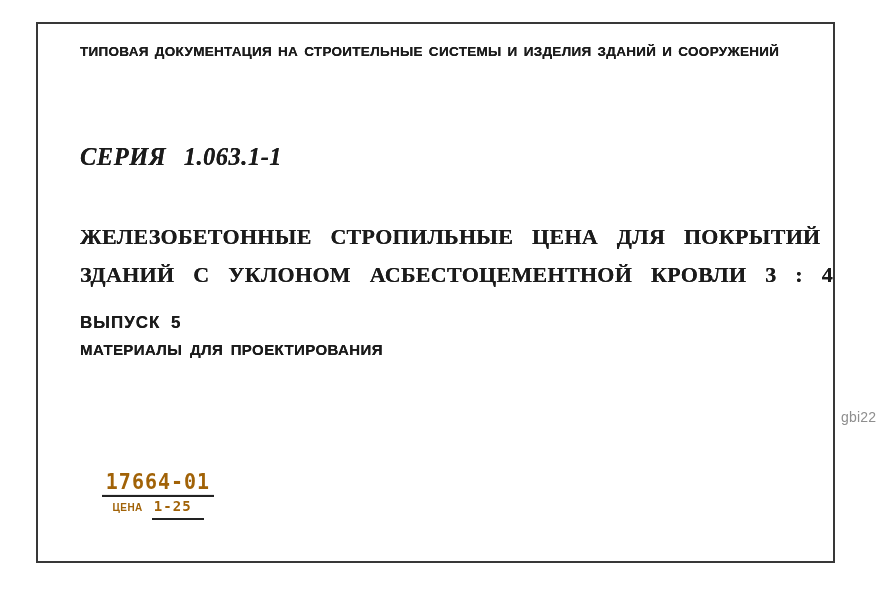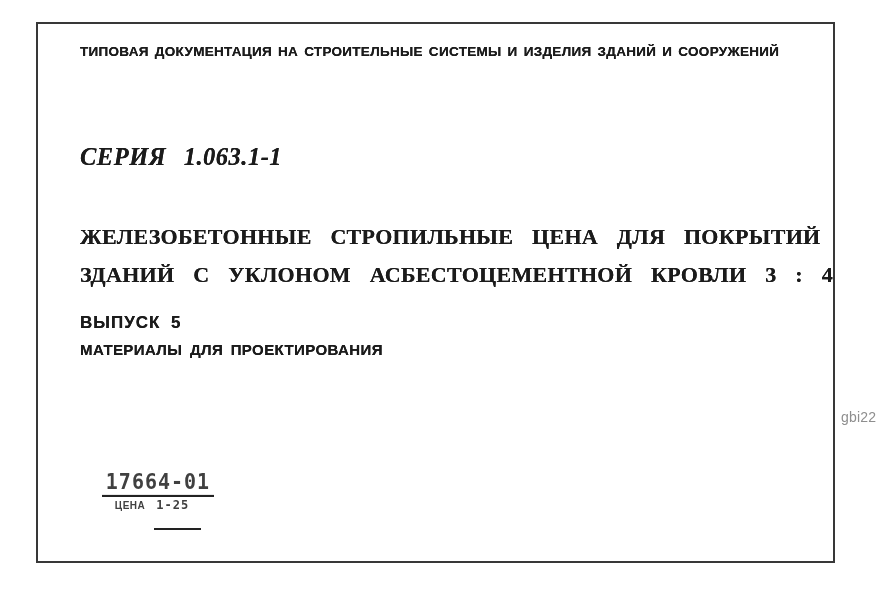--- a/index.html
+++ b/index.html
@@ -76,21 +76,21 @@
     letter-spacing: 0.4px;
     word-spacing: 3px;
     text-shadow: 0 0 0.3px currentColor;
   }
   .stamp {
     position: absolute;
     left: 102px;
     top: 470px;
     width: 112px;
     text-align: center;
-    color: #404040;
+    color: #a16207;
   }
   .stamp-number {
     font-family: "DejaVu Sans Mono", monospace;
     font-weight: bold;
     font-size: 20px;
     letter-spacing: 1px;
     border-bottom: 2px solid #222222;
     padding-bottom: 1px;
     transform: scaleY(1.05);
     transform-origin: bottom;
@@ -103,24 +103,24 @@
     margin-top: 1px;
   }
   .price-label {
     font-size: 10px;
     font-weight: bold;
     letter-spacing: 0.5px;
   }
   .price-value {
     font-family: "DejaVu Sans Mono", monospace;
     font-weight: bold;
-    font-size: 12px;
+    font-size: 14px;
     letter-spacing: 1px;
     border-bottom: 2px solid #222222;
-    padding: 0 12px 16px 2px;
+    padding: 0 12px 4px 2px;
   }
   .watermark {
     position: absolute;
     left: 841px;
     top: 409px;
     font-size: 14px;
     color: #8e8e8e;
     letter-spacing: 0.2px;
   }
 </style>

